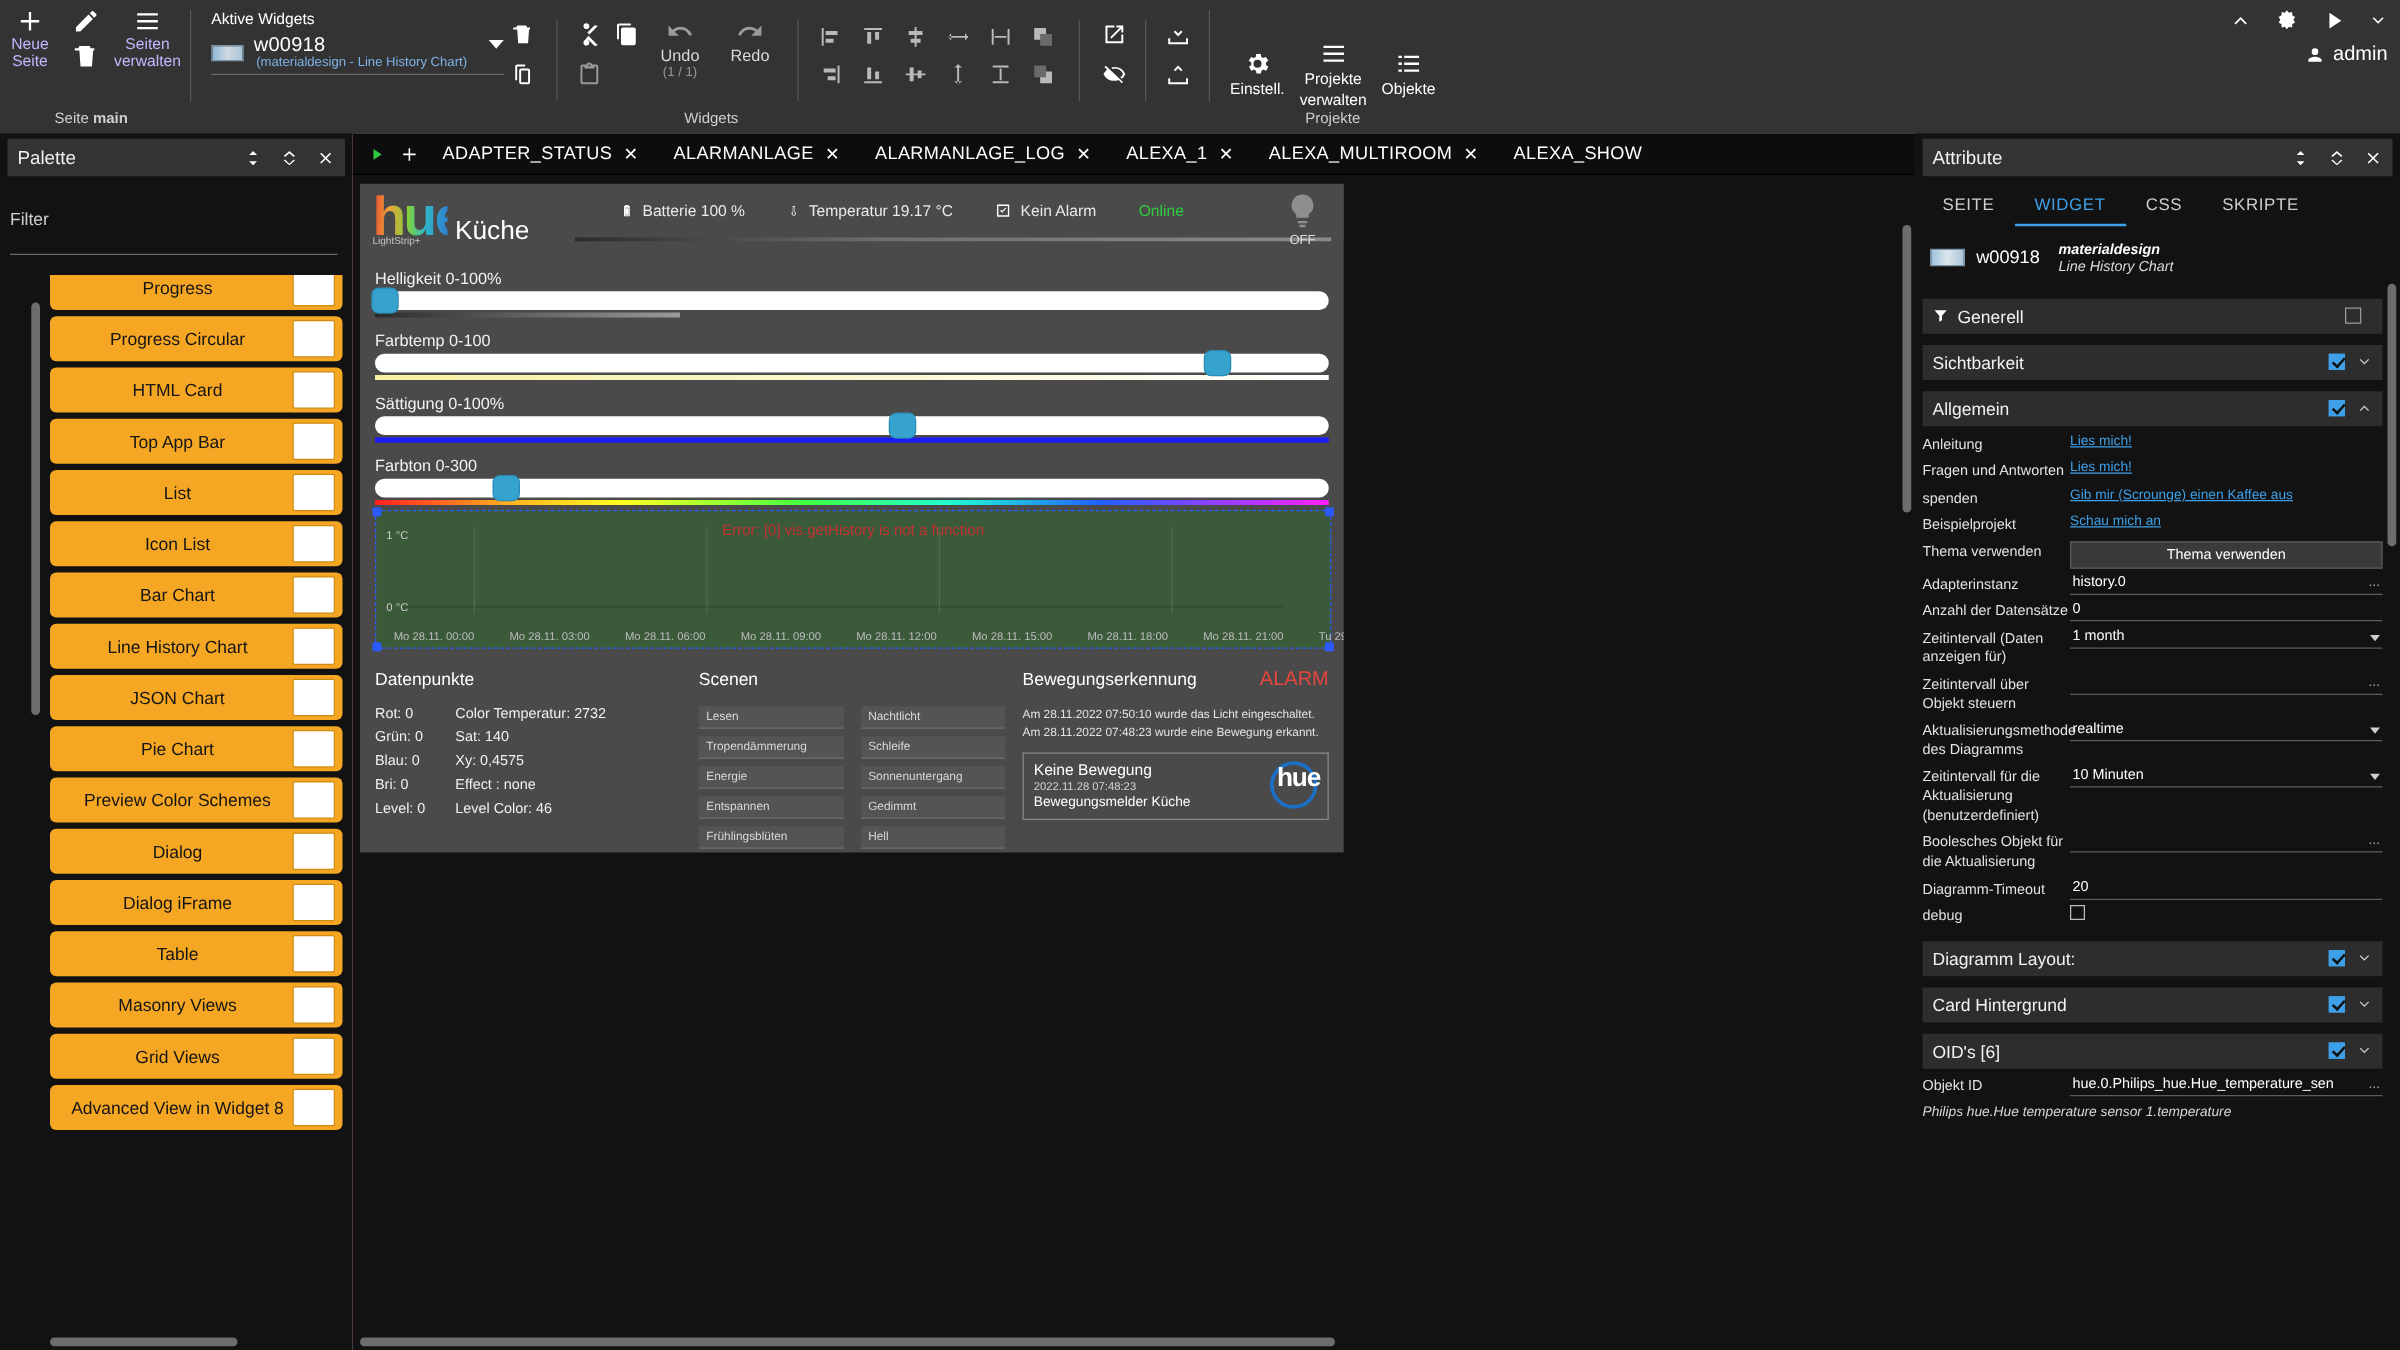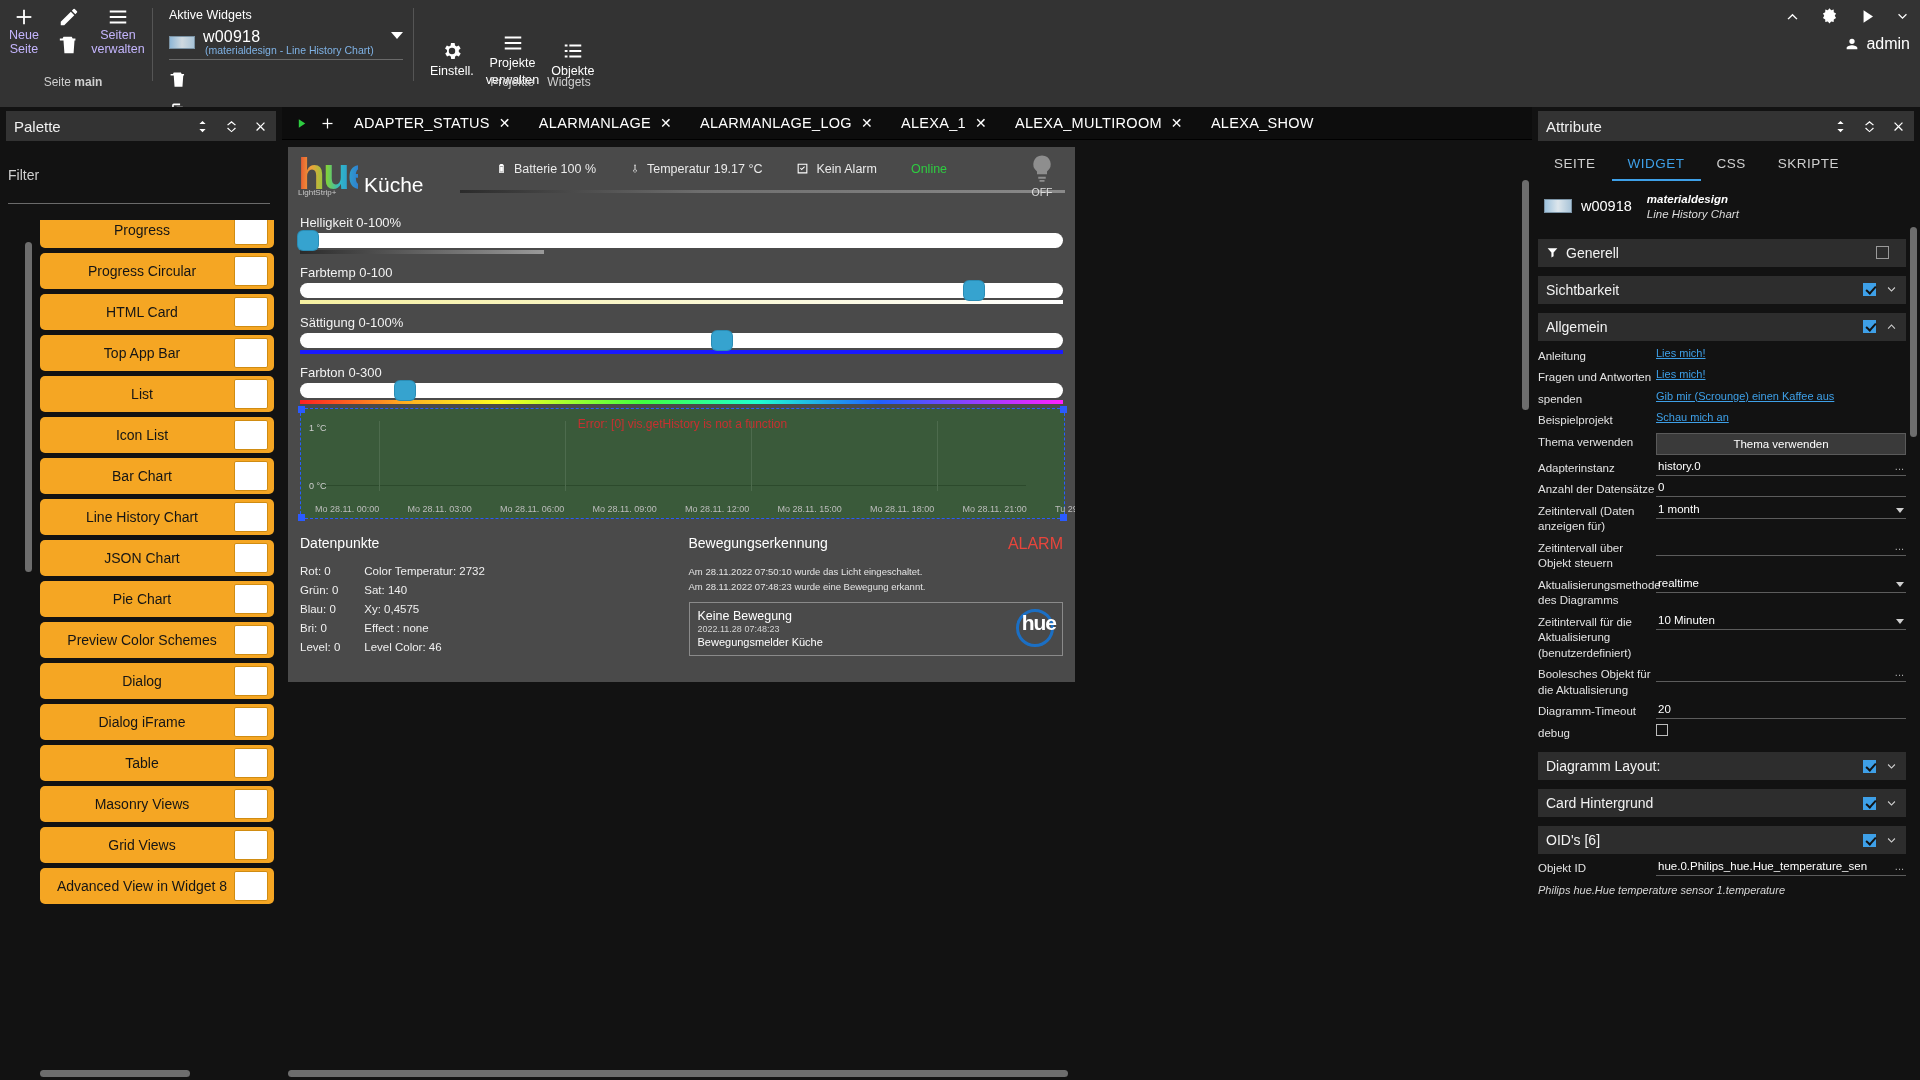--- a/index.html
+++ b/index.html
@@ -9,21 +9,21 @@
     color:#e8e8e8;
     font-family:"Liberation Sans", sans-serif;
     font-size:13px;
     -webkit-font-smoothing:antialiased;
   }
   .app { width:1920px; height:1080px; position:relative; display:flex; flex-direction:column; background:#121212; }
 
   
   .toolbar { height:107px; background:#333333; display:flex; align-items:stretch; position:relative; flex:0 0 auto; }
   .tb-group { display:flex; flex-direction:column; align-items:center; justify-content:flex-start; position:relative; padding:0 4px; }
-  .tb-group-caption { position:absolute; bottom:18px; left:0; right:0; text-align:center; font-size:12px; color:#cfcfcf; }
+  .tb-group-caption { position:absolute; bottom:6px; left:0; right:0; text-align:center; font-size:12px; color:#cfcfcf; }
   .tb-btn { display:flex; flex-direction:column; align-items:center; justify-content:flex-start;
             min-width:54px; padding:6px 6px 0 6px; cursor:pointer; color:#ffffff; line-height:1.15; }
   .tb-btn .lbl { font-size:12.5px; text-align:center; margin-top:2px; color:#ffffff; }
   .ico { display:inline-block; width:22px; height:22px; }
   .ico svg { width:100%; height:100%; display:block; fill:#ffffff; }
   .ico.dim svg { fill:#9a9a9a; }
   .sep { width:1px; background:#555; margin:8px 6px 26px 6px; align-self:stretch; }
 
   .grp-seite { width:146px; }
   .grp-seite .cols { display:flex; padding-top:6px; }
@@ -228,21 +228,21 @@
         </div>
       </div>
       <div class="tb-group-caption">
         <span>Seite</span>
         <b>main</b>
       </div>
     </div>
 
     <div class="sep"></div>
 
-    <div class="tb-group grp-widgets" style="flex-direction:column;">
+    <div class="tb-group grp-widgets" style="flex-direction:row;">
       <div class="aw-box">
         <div class="aw-title">Aktive Widgets</div>
         <div class="aw-select">
           <span class="aw-thumb"></span>
           <div>
             <div class="aw-name">w00918</div>
             <div class="aw-sub">(materialdesign - Line History Chart)</div>
           </div>
           <span class="aw-caret"></span>
         </div>
@@ -789,20 +789,35 @@
                 <div id="dp-right">
                     <div>Color Temperatur: 2732</div>
                     <div>Sat: 140</div>
                     <div>Xy: 0,4575</div>
                     <div>Effect : none</div>
                     <div>Level Color: 46</div>
                   </div>
               </div>
             </div>
 
+            <div class="pnl">
+              <h4>Scenen</h4>
+              <div class="sc-grid" id="scenes">
+                  <div class="sc-item">Lesen</div>
+                  <div class="sc-item">Nachtlicht</div>
+                  <div class="sc-item">Tropendämmerung</div>
+                  <div class="sc-item">Schleife</div>
+                  <div class="sc-item">Energie</div>
+                  <div class="sc-item">Sonnenuntergang</div>
+                  <div class="sc-item">Entspannen</div>
+                  <div class="sc-item">Gedimmt</div>
+                  <div class="sc-item">Frühlingsblüten</div>
+                  <div class="sc-item">Hell</div>
+                </div>
+            </div>
 
             <div class="pnl">
               <div class="bw-head">
                 <h4>Bewegungserkennung</h4>
                 <span class="bw-alarm">ALARM</span>
               </div>
               <div class="bw-lines">
                 <div>Am 28.11.2022 07:50:10 wurde das Licht eingeschaltet.</div>
                 <div>Am 28.11.2022 07:48:23 wurde eine Bewegung erkannt.</div>
               </div>

